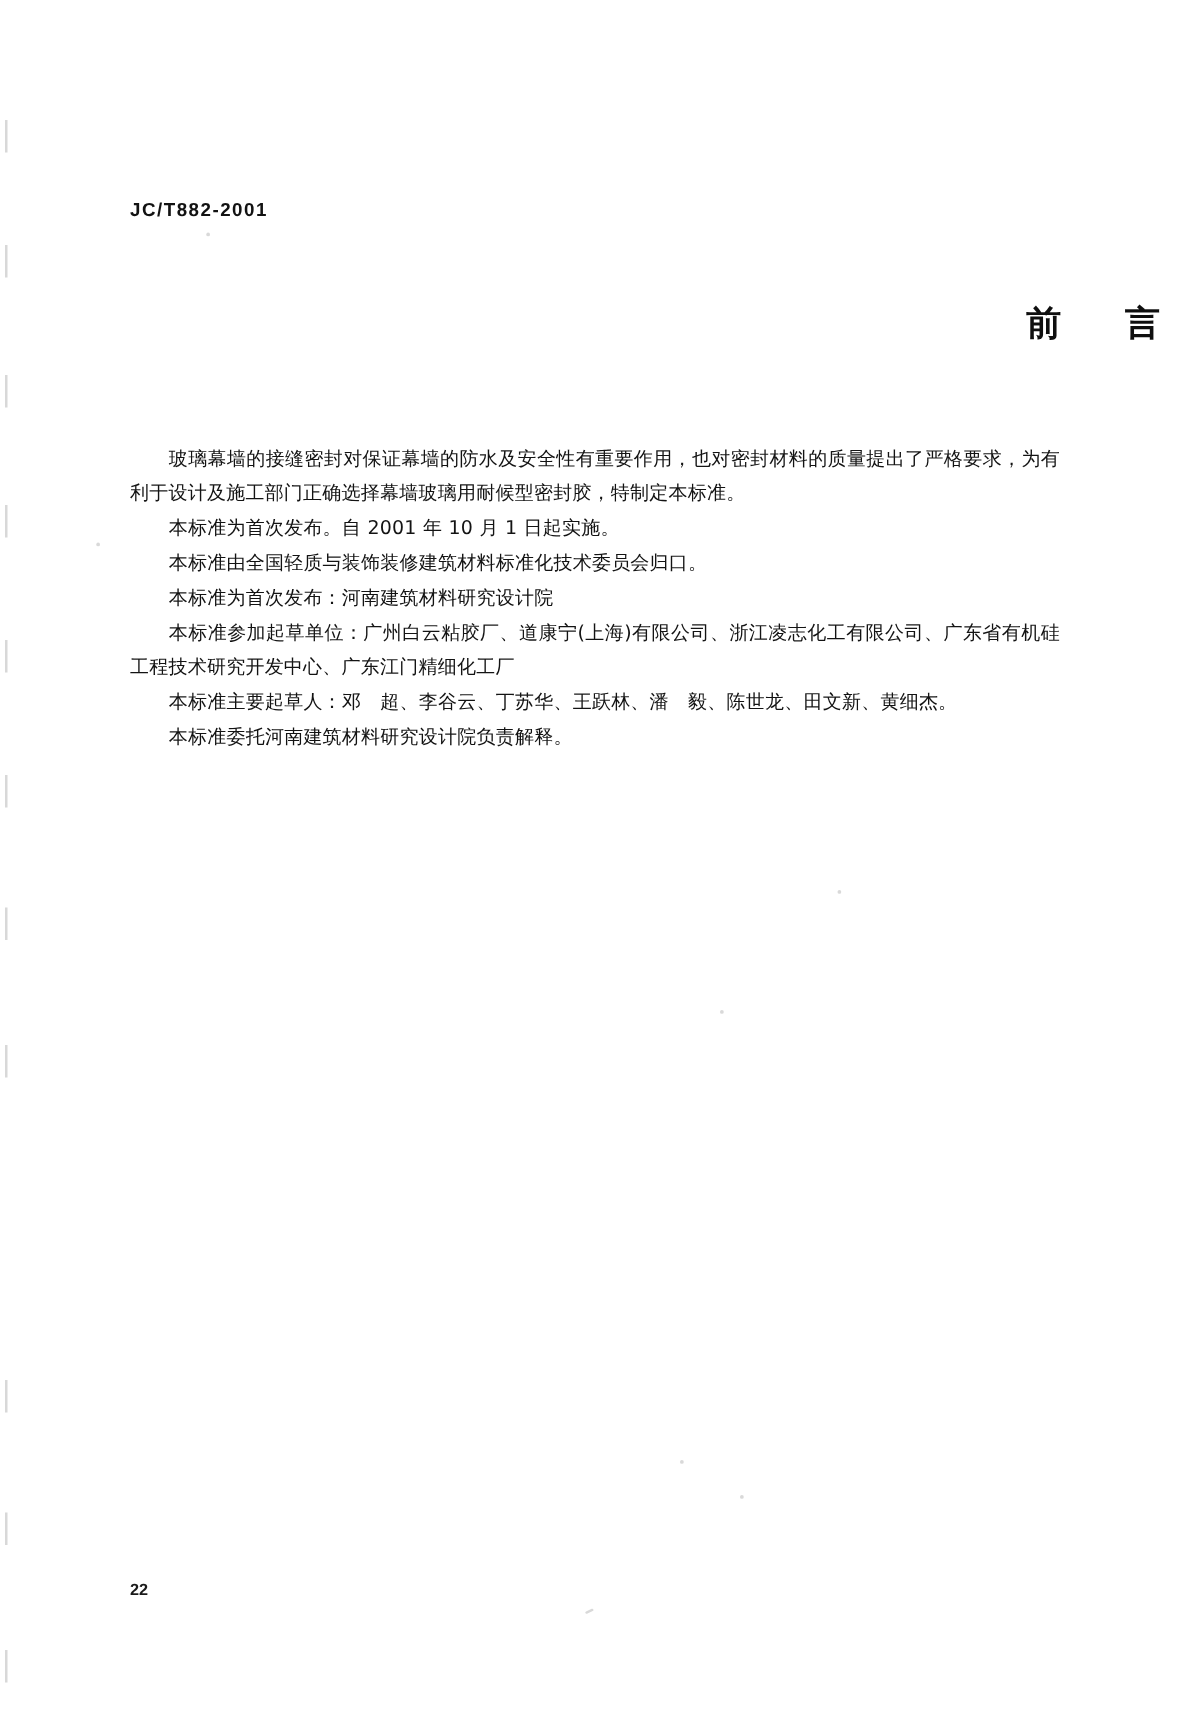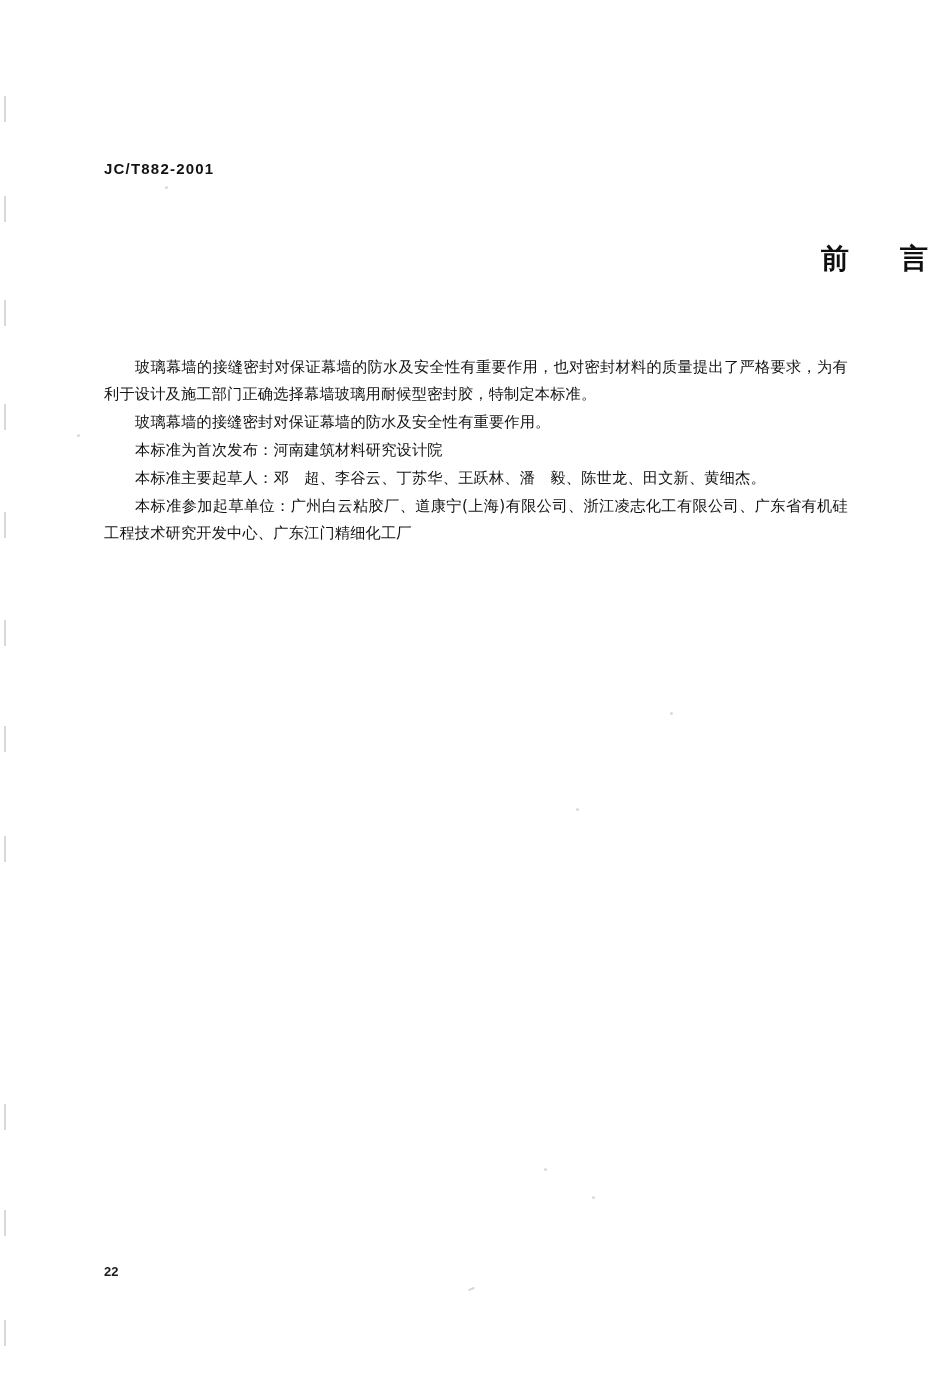--- a/index.html
+++ b/index.html
@@ -122,21 +122,23 @@
   <div class="speck" style="left:544px; top:1168px; width:3px; height:3px;"></div>
   <div class="speck" style="left:592px; top:1196px; width:3px; height:3px;"></div>
   <div class="speck" style="left:468px; top:1288px; width:7px; height:2px; border-radius:1px; transform:rotate(-24deg);"></div>
 
   <div class="std-number">JC/T882-2001</div>
 
   <div class="doc-title">前    言</div>
 
   <div class="body-block">
     <p class="para indent">玻璃幕墙的接缝密封对保证幕墙的防水及安全性有重要作用，也对密封材料的质量提出了严格要求，为有利于设计及施工部门正确选择幕墙玻璃用耐候型密封胶，特制定本标准。</p>
-    <p class="para indent">玻璃幕墙的接缝密封对保证幕墙的防水及安全性有重要作用。</p>
+    <p class="para indent">本标准为首次发布。自 2001 年 10 月 1 日起实施。</p>
+    <p class="para indent">本标准由全国轻质与装饰装修建筑材料标准化技术委员会归口。</p>
     <p class="para indent">本标准为首次发布：河南建筑材料研究设计院</p>
+    <p class="para indent">本标准参加起草单位：广州白云粘胶厂、道康宁(上海)有限公司、浙江凌志化工有限公司、广东省有机硅工程技术研究开发中心、广东江门精细化工厂</p>
     <p class="para indent">本标准主要起草人：邓　超、李谷云、丁苏华、王跃林、潘　毅、陈世龙、田文新、黄细杰。</p>
-    <p class="para indent">本标准参加起草单位：广州白云粘胶厂、道康宁(上海)有限公司、浙江凌志化工有限公司、广东省有机硅工程技术研究开发中心、广东江门精细化工厂</p>
+    <p class="para indent">本标准委托河南建筑材料研究设计院负责解释。</p>
   </div>
 
   <div class="page-number">22</div>
 
 </div>
 
 </body></html>

